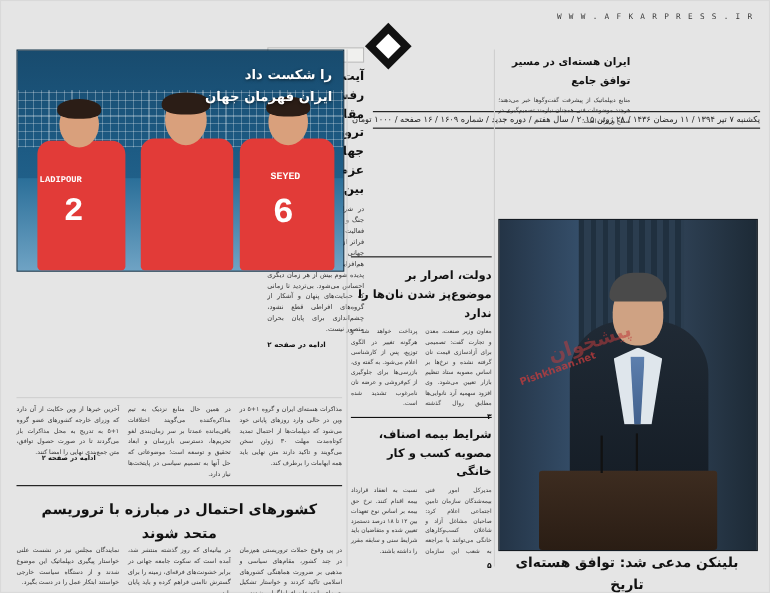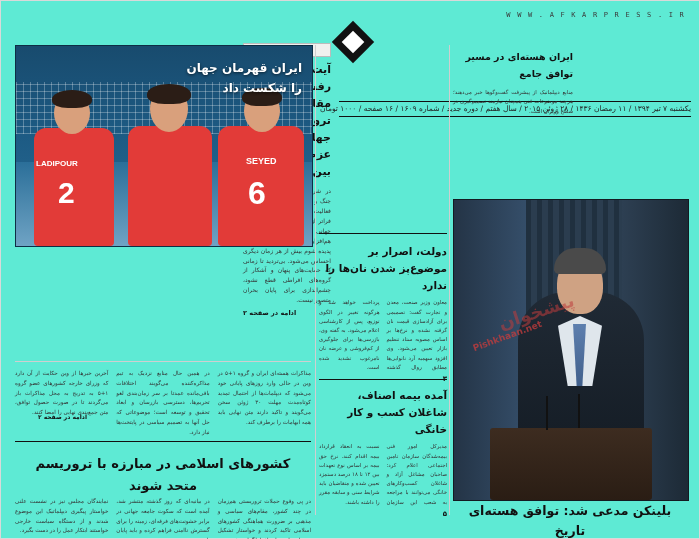--- a/index.html
+++ b/index.html
@@ -5,21 +5,21 @@
   html,body{margin:0;padding:0;}
   body{
     width:700px;height:539px;
     background:#ffffff;
     font-family:"DejaVu Sans","Liberation Sans",sans-serif;
     overflow:hidden;
     position:relative;
   }
   .page{
     position:absolute;inset:0;
-    background:#5eead4;
+    background:#e5e5e5;
     border:1px solid #d9d9d9;
     box-sizing:border-box;
   }
   
   .masthead{
     position:absolute;top:8px;right:8px;width:355px;height:110px;
   }
   .site-url{
     position:absolute;top:2px;right:6px;
     font-family:"DejaVu Sans Mono","Liberation Mono",monospace;
@@ -92,21 +92,21 @@
     position:absolute;left:0;top:18%;width:100%;height:26%;
     background:repeating-linear-gradient(0deg,rgba(255,255,255,.28) 0 1px,transparent 1px 7px),
                repeating-linear-gradient(90deg,rgba(255,255,255,.28) 0 1px,transparent 1px 7px);
   }
   .player{position:absolute;bottom:0;}
   .jersey{background:#e23b38;border-radius:12px 12px 4px 4px;position:absolute;bottom:0;}
   .head{background:#d9a07c;border-radius:50%;position:absolute;}
   .hair{background:#2b1d16;border-radius:50% 50% 40% 40%;position:absolute;}
   .num{
     position:absolute;color:#fff;font-weight:bold;
-    font-family:Liberation Sans, sans-serif;
+    font-family:Liberation Mono, monospace;
   }
   .vb-cap{
     position:absolute;right:10px;top:12px;color:#fff;
     font-size:12px;font-weight:bold;line-height:1.7;direction:rtl;text-align:right;
     text-shadow:0 1px 3px rgba(0,0,0,.6);
   }
   
   .main-head{
     position:absolute;left:14px;top:256px;width:296px;
     direction:rtl;text-align:center;
@@ -244,60 +244,60 @@
 
     <div class="player" style="left:200px;width:90px;height:152px;">
       <div class="jersey" style="left:2px;width:86px;height:120px;"></div>
       <div class="head" style="left:28px;bottom:114px;width:36px;height:42px;"></div>
       <div class="hair" style="left:26px;bottom:140px;width:40px;height:18px;"></div>
       <div class="num" style="left:30px;bottom:80px;font-size:9px;">SEYED</div>
       <div class="num" style="left:32px;bottom:34px;font-size:32px;">6</div>
     </div>
 
     <div class="vb-cap">
+      <div>را شکست داد</div>
       <div>ایران قهرمان جهان</div>
-      <div>را شکست داد</div>
     </div>
   </div>
 
 
   <div class="hrule" style="left:14px;top:360px;width:296px;"></div>
 
   <div class="main-body">
     <div class="col">مذاکرات هسته‌ای ایران و گروه ۱+۵ در وین در حالی وارد روزهای پایانی خود می‌شود که دیپلمات‌ها از احتمال تمدید کوتاه‌مدت مهلت ۳۰ ژوئن سخن می‌گویند و تاکید دارند متن نهایی باید همه ابهامات را برطرف کند.</div>
     <div class="col">در همین حال منابع نزدیک به تیم مذاکره‌کننده می‌گویند اختلافات باقی‌مانده عمدتا بر سر زمان‌بندی لغو تحریم‌ها، دسترسی بازرسان و ابعاد تحقیق و توسعه است؛ موضوعاتی که حل آنها به تصمیم سیاسی در پایتخت‌ها نیاز دارد.</div>
     <div class="col">آخرین خبرها از وین حکایت از آن دارد که وزرای خارجه کشورهای عضو گروه ۱+۵ به تدریج به محل مذاکرات باز می‌گردند تا در صورت حصول توافق، متن جمع‌بندی نهایی را امضا کنند.</div>
   </div>
   <div class="main-more">ادامه در صفحه ۲</div>
 
   <div class="hrule" style="left:14px;top:440px;width:296px;background:#111;"></div>
 
   <div class="bl-head">
-    <div>کشورهای اسلامی در مبارزه با تروریسم</div>
+    <div>کشورهای احتمال در مبارزه با تروریسم</div>
     <div>متحد شوند</div>
   </div>
   <div class="bl-body">
     <div class="col">در پی وقوع حملات تروریستی هم‌زمان در چند کشور، مقام‌های سیاسی و مذهبی بر ضرورت هماهنگی کشورهای اسلامی تاکید کردند و خواستار تشکیل جبهه‌ای واحد علیه افراط‌گرایی شدند.</div>
     <div class="col">در بیانیه‌ای که روز گذشته منتشر شد، آمده است که سکوت جامعه جهانی در برابر خشونت‌های فرقه‌ای، زمینه را برای گسترش ناامنی فراهم کرده و باید پایان یابد.</div>
     <div class="col">نمایندگان مجلس نیز در نشست علنی خواستار پیگیری دیپلماتیک این موضوع شدند و از دستگاه سیاست خارجی خواستند ابتکار عمل را در دست بگیرد.</div>
   </div>
 
   <div class="vrule" style="left:314px;top:44px;height:470px;"></div>
   <div class="vrule" style="left:448px;top:44px;height:470px;"></div>
 
   <div class="hrule" style="left:318px;top:232px;width:128px;background:#111;"></div>
   <div class="mid">
     <div class="mid-head">دولت، اصرار بر موضوع‌پز شدن نان‌ها را ندارد</div>
     <div class="mid-body">معاون وزیر صنعت، معدن و تجارت گفت: تصمیمی برای آزادسازی قیمت نان گرفته نشده و نرخ‌ها بر اساس مصوبه ستاد تنظیم بازار تعیین می‌شود. وی افزود سهمیه آرد نانوایی‌ها مطابق روال گذشته پرداخت خواهد شد و هرگونه تغییر در الگوی توزیع، پس از کارشناسی اعلام می‌شود. به گفته وی، بازرسی‌ها برای جلوگیری از کم‌فروشی و عرضه نان نامرغوب تشدید شده است.</div>
     <div class="mid-num">۳</div>
   </div>
 
   <div class="hrule" style="left:318px;top:378px;width:128px;background:#111;"></div>
   <div class="mid2">
-    <div class="mid-head">آمده بیمه اصناف، شاغلان کسب و کار خانگی</div>
+    <div class="mid-head">شرایط بیمه اصناف، مصوبه کسب و کار خانگی</div>
     <div class="mid-body">مدیرکل امور فنی بیمه‌شدگان سازمان تامین اجتماعی اعلام کرد: صاحبان مشاغل آزاد و شاغلان کسب‌وکارهای خانگی می‌توانند با مراجعه به شعب این سازمان نسبت به انعقاد قرارداد بیمه اقدام کنند. نرخ حق بیمه بر اساس نوع تعهدات بین ۱۲ تا ۱۸ درصد دستمزد تعیین شده و متقاضیان باید شرایط سنی و سابقه مقرر را داشته باشند.</div>
     <div class="mid-num">۵</div>
   </div>
 
   <div class="rt">
     <div class="rt-head">ایران هسته‌ای در مسیر توافق جامع</div>
     <div class="rt-body">منابع دیپلماتیک از پیشرفت گفت‌وگوها خبر می‌دهند؛ هرچند موضوعات فنی همچنان نیازمند تصمیم‌گیری در سطح وزیران است.</div>
   </div>
 
   <div class="bl-photo">

